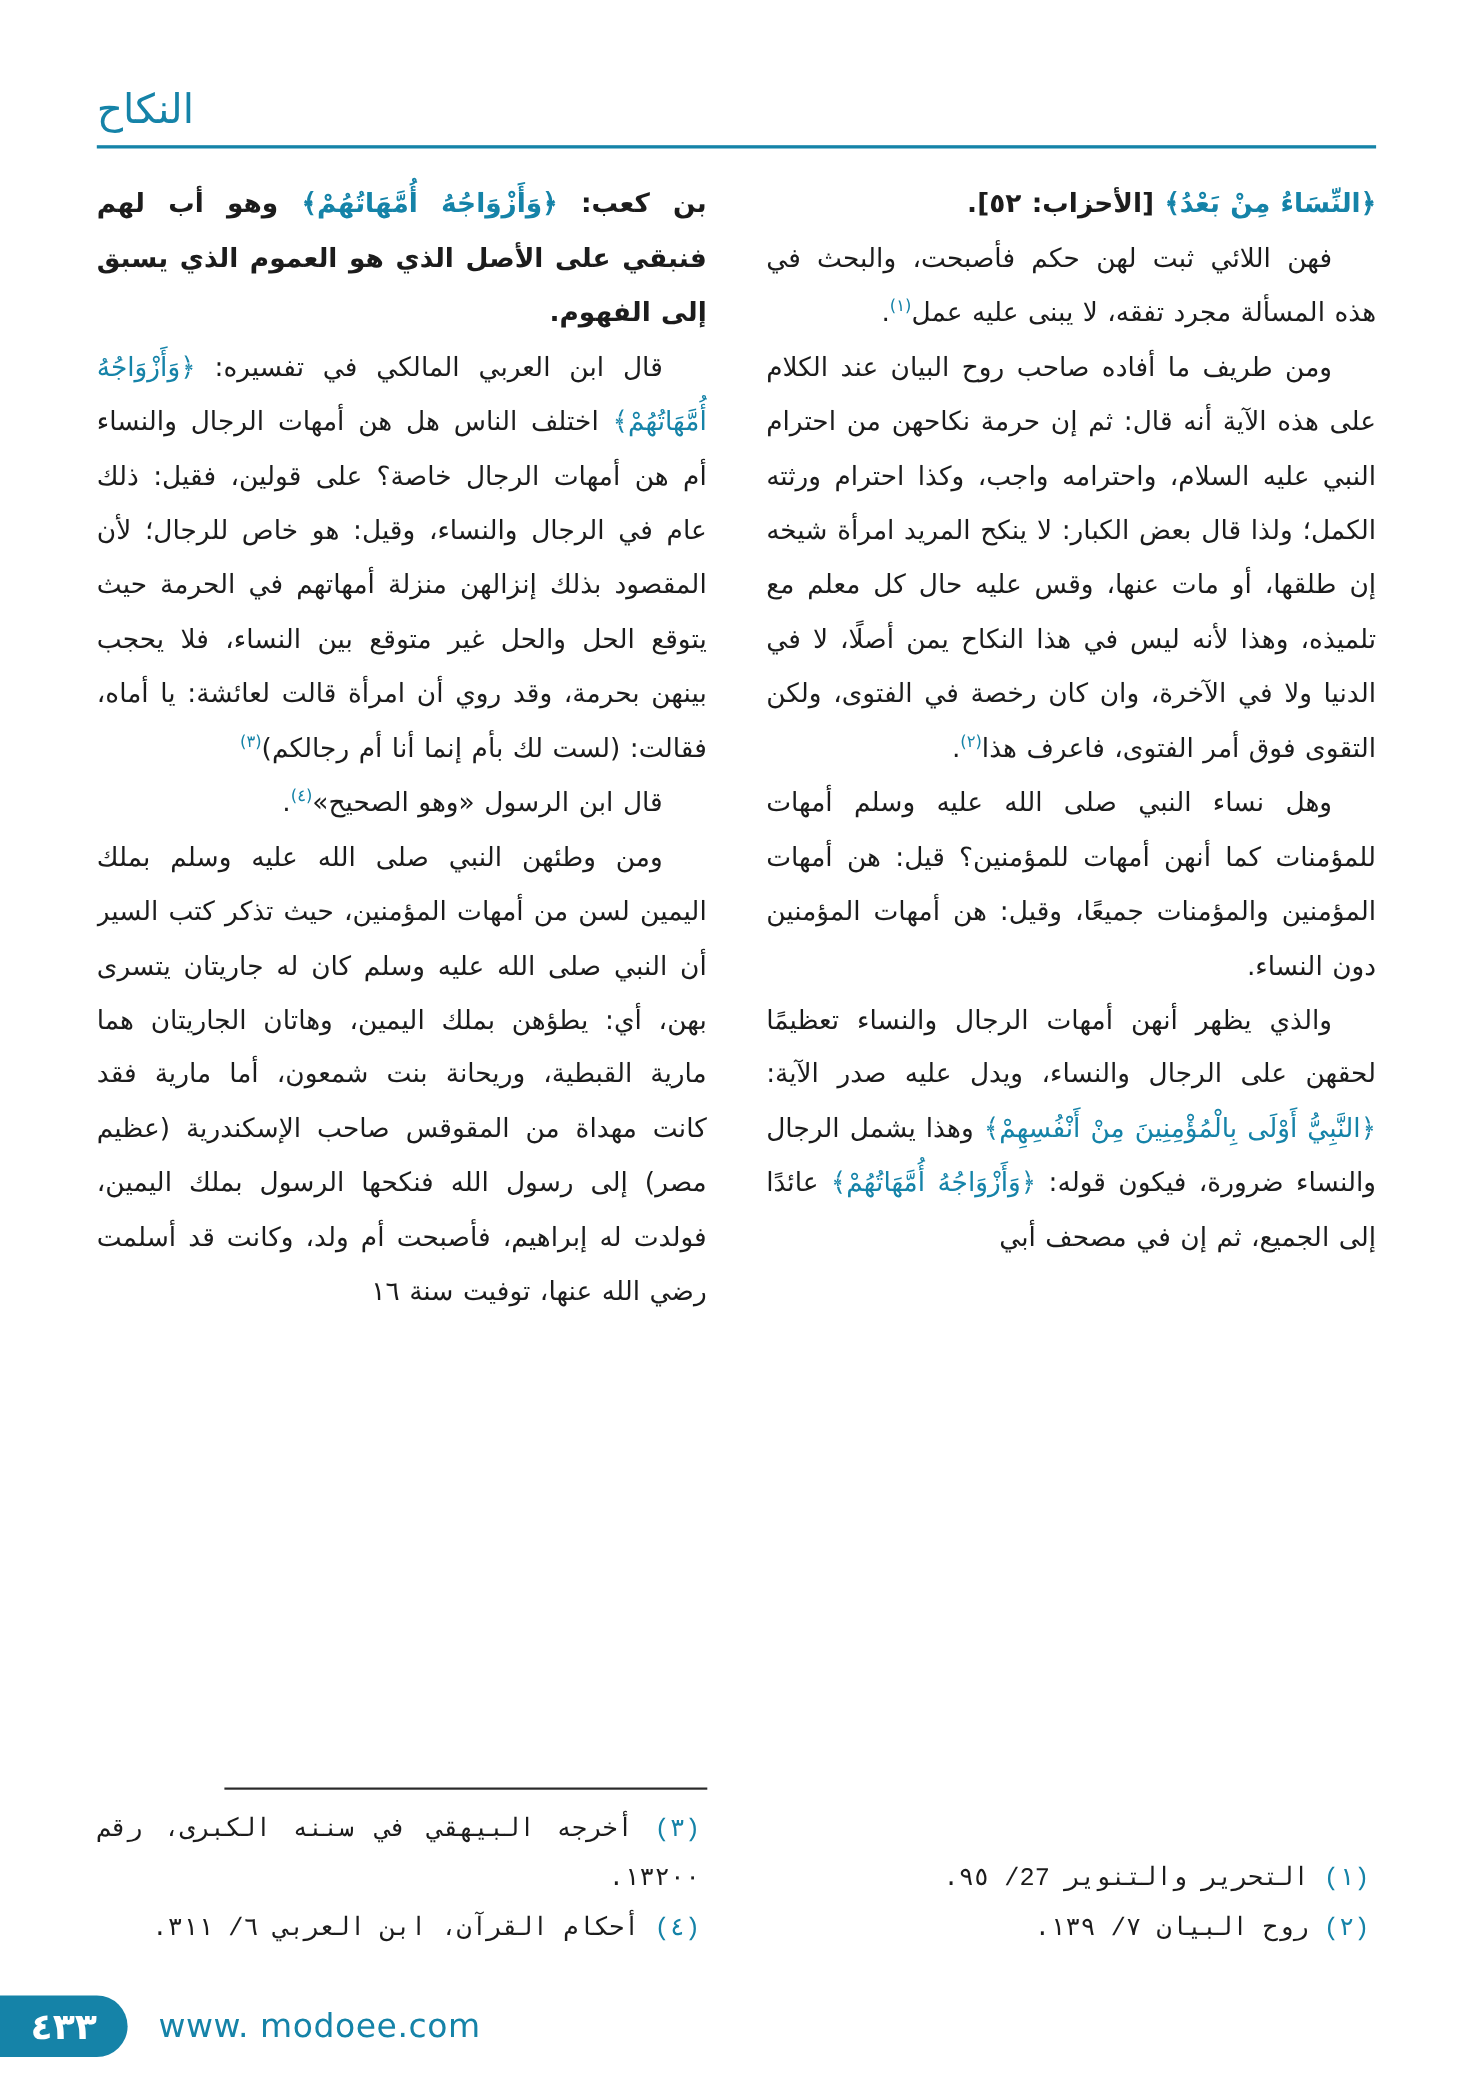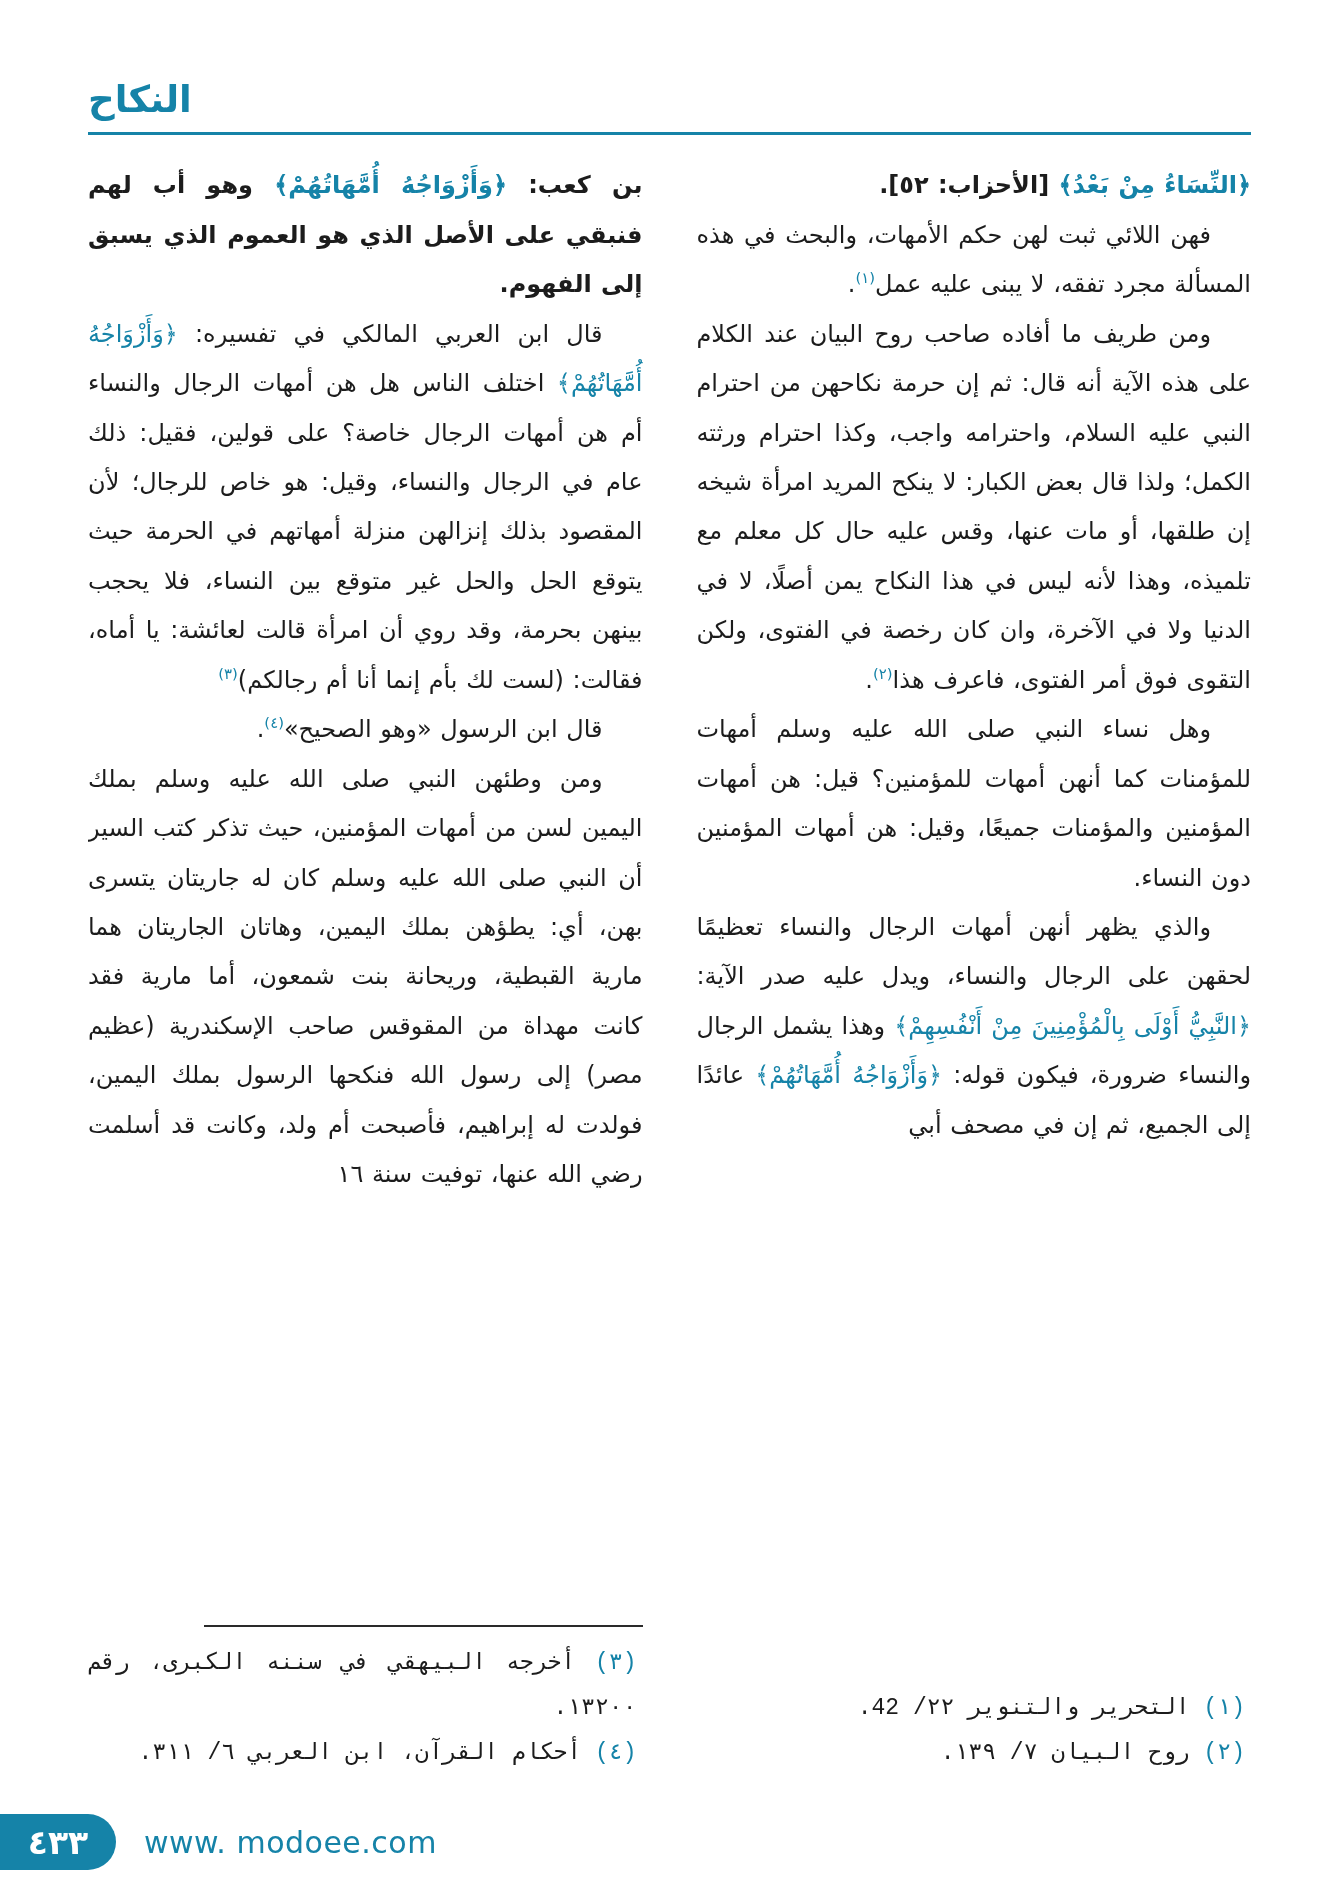--- a/index.html
+++ b/index.html
@@ -20,21 +20,21 @@
     padding:78px 88px 0 88px;
     display:flex;
     flex-direction:column;
     overflow:hidden;
   }
   
   .page-header{flex:0 0 auto;}
   .chapter-title{
     margin:0 0 10px 0;
     font-size:37px;
-    font-weight:bold;
+    font-weight:normal;
     color:var(--accent);
     text-align:left;
     line-height:1.2;
   }
   .header-rule{
     border-bottom:3px solid var(--accent);
     width:100%;
     height:0;
   }
   
@@ -135,28 +135,28 @@
   <header class="page-header">
     <h1 class="chapter-title">النكاح</h1>
     <div class="header-rule"></div>
   </header>
 
   <main class="columns" dir="rtl">
 
     <section class="col col-right">
       <div class="col-text">
           <p class="para no-indent"><span class="seg-quran">﴿النِّسَاءُ مِنْ بَعْدُ﴾</span><span class="seg-n"> [الأحزاب: ٥٢].</span></p>
-          <p class="para"><span class="seg-n">فهن اللائي ثبت لهن حكم الأمهات، والبحث في هذه المسألة مجرد تفقه، لا يبنى عليه عمل</span><sup class="seg-ref">(١)</sup><span class="seg-n">.</span></p>
+          <p class="para"><span class="seg-n">فهن اللائي ثبت لهن حكم فأصبحت، والبحث في هذه المسألة مجرد تفقه، لا يبنى عليه عمل</span><sup class="seg-ref">(١)</sup><span class="seg-n">.</span></p>
           <p class="para"><span class="seg-n">ومن طريف ما أفاده صاحب روح البيان عند الكلام على هذه الآية أنه قال: ثم إن حرمة نكاحهن من احترام النبي عليه السلام، واحترامه واجب، وكذا احترام ورثته الكمل؛ ولذا قال بعض الكبار: لا ينكح المريد امرأة شيخه إن طلقها، أو مات عنها، وقس عليه حال كل معلم مع تلميذه، وهذا لأنه ليس في هذا النكاح يمن أصلًا، لا في الدنيا ولا في الآخرة، وان كان رخصة في الفتوى، ولكن التقوى فوق أمر الفتوى، فاعرف هذا</span><sup class="seg-ref">(٢)</sup><span class="seg-n">.</span></p>
           <p class="para"><span class="seg-n">وهل نساء النبي صلى الله عليه وسلم أمهات للمؤمنات كما أنهن أمهات للمؤمنين؟ قيل: هن أمهات المؤمنين والمؤمنات جميعًا، وقيل: هن أمهات المؤمنين دون النساء.</span></p>
           <p class="para"><span class="seg-n">والذي يظهر أنهن أمهات الرجال والنساء تعظيمًا لحقهن على الرجال والنساء، ويدل عليه صدر الآية: </span><span class="seg-quran">﴿النَّبِيُّ أَوْلَى بِالْمُؤْمِنِينَ مِنْ أَنْفُسِهِمْ﴾</span><span class="seg-n"> وهذا يشمل الرجال والنساء ضرورة، فيكون قوله: </span><span class="seg-quran">﴿وَأَزْوَاجُهُ أُمَّهَاتُهُمْ﴾</span><span class="seg-n"> عائدًا إلى الجميع، ثم إن في مصحف أبي</span></p>
         </div>
       <div class="footnotes">
         <div class="fn-list">
-            <p class="footnote"><span class="seg-fnum">(١) </span><span class="seg-n">التحرير والتنوير ٢٢/ 42.</span></p>
+            <p class="footnote"><span class="seg-fnum">(١) </span><span class="seg-n">التحرير والتنوير 27/ ٩٥.</span></p>
             <p class="footnote"><span class="seg-fnum">(٢) </span><span class="seg-n">روح البيان ٧/ ١٣٩.</span></p>
           </div>
       </div>
     </section>
 
     <section class="col col-left">
       <div class="col-text">
           <p class="para no-indent"><span class="seg-n">بن كعب: </span><span class="seg-quran">﴿وَأَزْوَاجُهُ أُمَّهَاتُهُمْ﴾</span><span class="seg-n"> وهو أب لهم فنبقي على الأصل الذي هو العموم الذي يسبق إلى الفهوم.</span></p>
           <p class="para"><span class="seg-n">قال ابن العربي المالكي في تفسيره: </span><span class="seg-quran">﴿وَأَزْوَاجُهُ أُمَّهَاتُهُمْ﴾</span><span class="seg-n"> اختلف الناس هل هن أمهات الرجال والنساء أم هن أمهات الرجال خاصة؟ على قولين، فقيل: ذلك عام في الرجال والنساء، وقيل: هو خاص للرجال؛ لأن المقصود بذلك إنزالهن منزلة أمهاتهم في الحرمة حيث يتوقع الحل والحل غير متوقع بين النساء، فلا يحجب بينهن بحرمة، وقد روي أن امرأة قالت لعائشة: يا أماه، فقالت: (لست لك بأم إنما أنا أم رجالكم)</span><sup class="seg-ref">(٣)</sup></p>
           <p class="para"><span class="seg-n">قال ابن الرسول «وهو الصحيح»</span><sup class="seg-ref">(٤)</sup><span class="seg-n">.</span></p>

